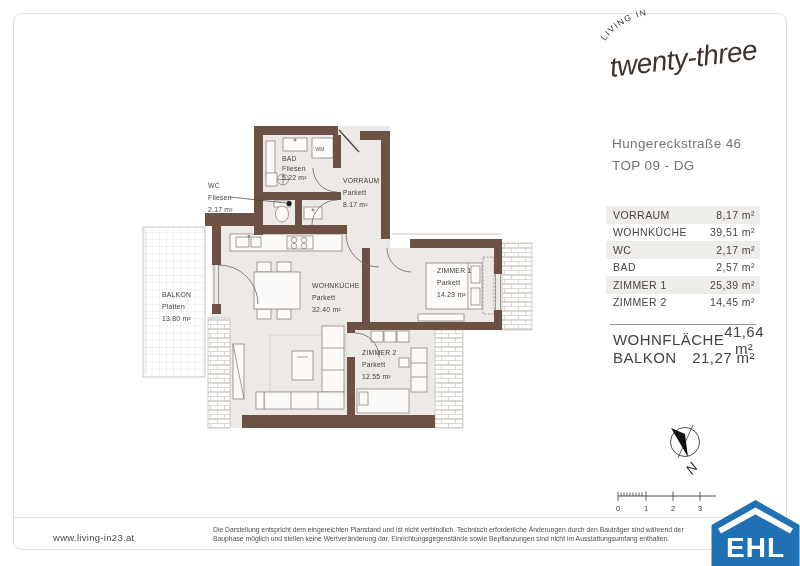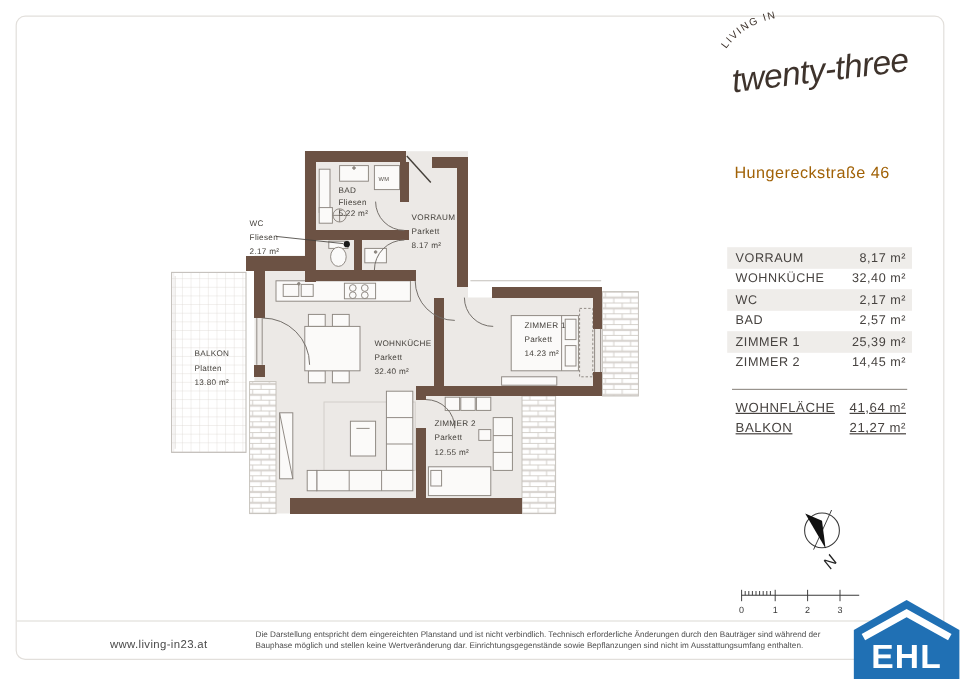--- a/index.html
+++ b/index.html
@@ -2,29 +2,29 @@
 <html><head>
 <meta charset="utf-8">
 <style>
   html,body{margin:0;padding:0;width:800px;height:566px;background:#fff;overflow:hidden;
     font-family:"Liberation Sans",sans-serif;-webkit-font-smoothing:antialiased;}
   .abs{position:absolute;}
   #stage{position:relative;width:800px;height:566px;background:#fff;}
   .frame{left:13px;top:13px;width:772px;height:535px;border:1px solid #e2dfdb;border-radius:8px;}
   .footer-sep{left:14px;top:517px;width:770px;border-top:1px solid #e2dfdb;height:0;}
   
-  .address{left:612px;top:133px;color:#a16207;font-size:13.5px;line-height:22px;letter-spacing:.4px;}
+  .address{left:612px;top:133px;color:#737373;font-size:13.5px;line-height:22px;letter-spacing:.4px;}
   .area-table{left:606px;top:206px;width:154px;font-size:10.5px;color:#474340;letter-spacing:.45px;}
   .area-row{display:flex;justify-content:space-between;align-items:center;height:17.5px;padding:0 5px 0 7px;}
   .area-row.alt{background:#efedea;}
   .tot-sep{left:610px;top:324px;width:146px;border-top:1px solid #98938d;height:0;}
-  .totals{left:606px;top:331px;width:154px;font-size:11px;color:#474340;letter-spacing:.45px;text-decoration:underline;}
+  .totals{left:606px;top:331px;width:154px;font-size:15px;color:#474340;letter-spacing:.45px;}
   .val{text-align:center;}
   
-  .website{left:53px;top:532px;width:120px;text-align:right;font-size:9.5px;color:#4a4a4a;letter-spacing:.3px;}
+  .website{left:53px;top:532px;width:120px;text-align:left;font-size:9.5px;color:#4a4a4a;letter-spacing:.3px;}
   .disclaimer{left:213px;top:526px;width:500px;font-size:6.8px;line-height:8.8px;color:#4f4f4f;white-space:nowrap;}
   svg text{font-family:"Liberation Sans",sans-serif;}
   .plan-label{font-size:6.8px;fill:#44403b;letter-spacing:.25px;}
   .wm-label{font-size:4.8px;fill:#55504a;}
 </style>
 </head>
 <body>
 
 <div id="stage">
 
@@ -36,30 +36,31 @@
         <path id="lpath" d="M 20,36 Q 36,13 68,9" fill="none"></path>
       </defs>
     <text font-size="8.5" letter-spacing="1.4" fill="#3E332C">
       <textPath href="#lpath">LIVING IN</textPath>
     </text>
     <text x="26" y="72" transform="rotate(-7 26 72)" font-size="28" letter-spacing="-0.5" font-family="DejaVu Serif, serif" font-style="italic" fill="#3E332C">twenty-three</text>
   </svg>
 
   <div class="abs address">
     <div>Hungereckstraße 46</div>
+    <div>TOP 09 - DG</div>
   </div>
 
   <div class="abs area-table">
     <div class="area-row alt">
       <span>VORRAUM</span>
       <span class="val">8,17 m²</span>
       </div>
     <div class="area-row">
       <span>WOHNKÜCHE</span>
-      <span class="val">32,40 m²</span>
+      <span class="val">39,51 m²</span>
       </div>
     <div class="area-row alt">
       <span>WC</span>
       <span class="val">2,17 m²</span>
       </div>
     <div class="area-row">
       <span>BAD</span>
       <span class="val">2,57 m²</span>
       </div>
     <div class="area-row alt">

